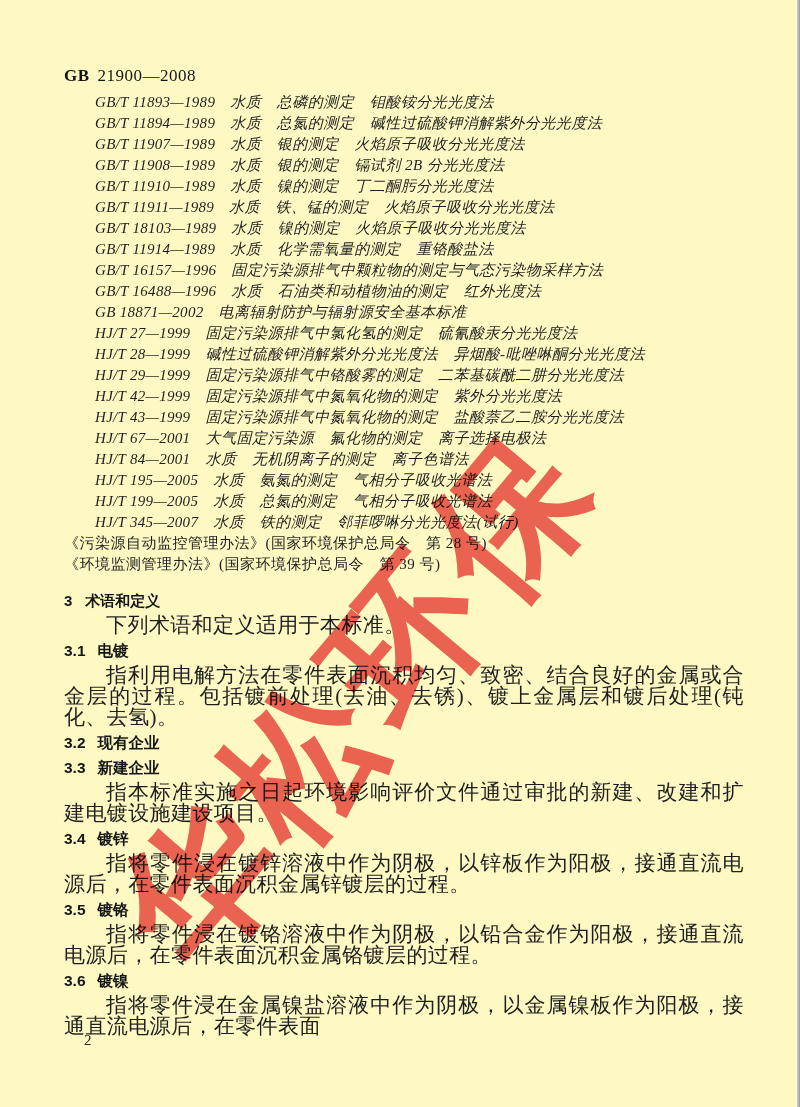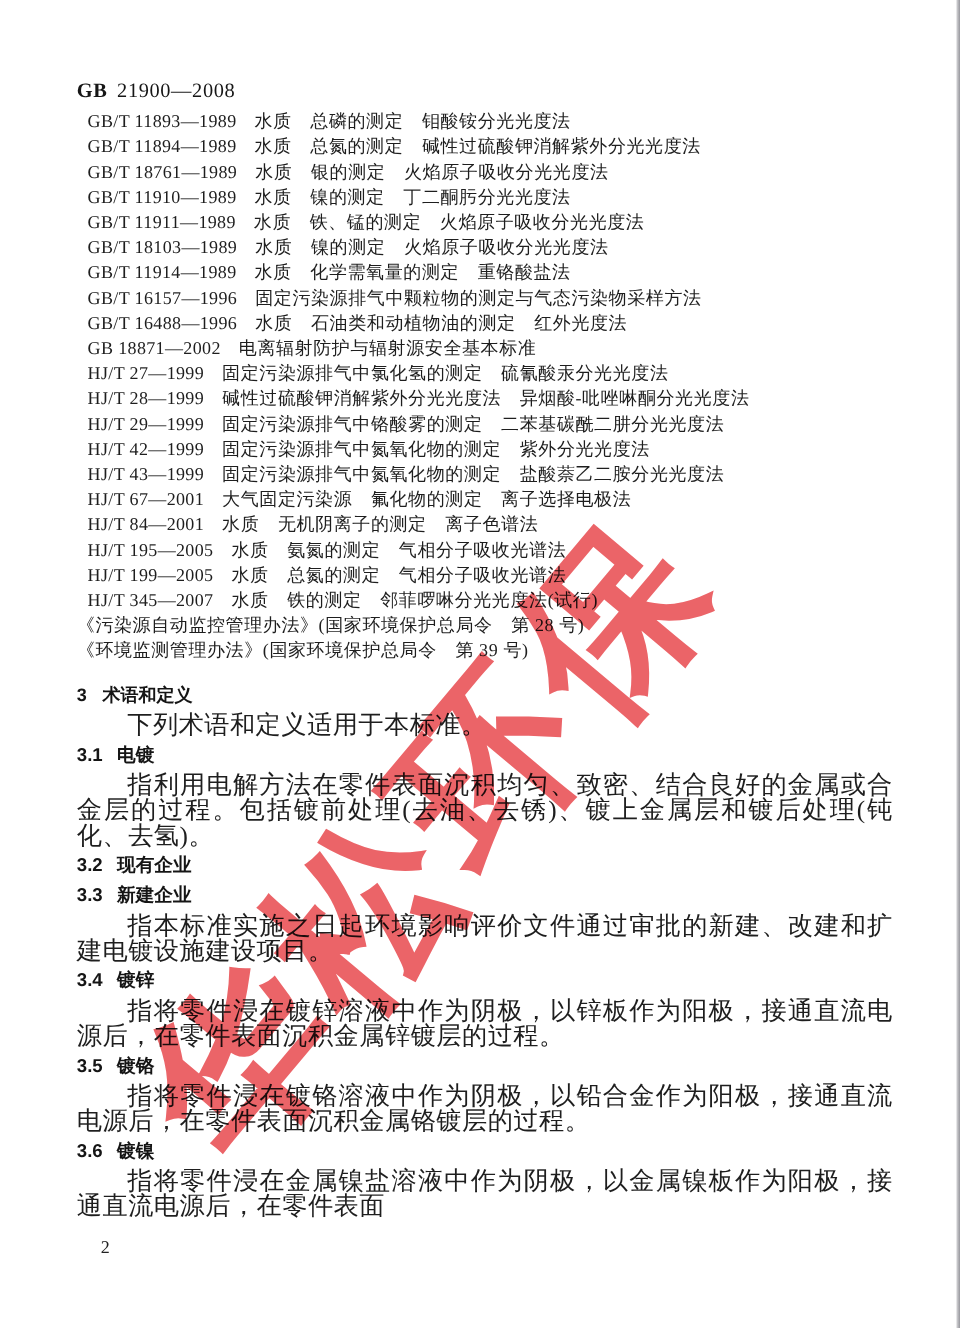--- a/index.html
+++ b/index.html
@@ -1,36 +1,36 @@
 <!DOCTYPE html>
 <html><head>
 <meta charset="utf-8">
 <style>
   html,body { margin:0; padding:0; background:#e8e8e8; }
   .page {
     position:relative;
     width:800px; height:1107px;
     margin:0 auto;
-    background:#ffffff;
+    background:#fef9c3;
     overflow:hidden;
     font-family:"Liberation Serif","DejaVu Serif",serif;
     color:#1e1e1e;
   }
   .scan-edge-right {
     position:absolute; top:0; right:0; width:3px; height:100%;
     background:linear-gradient(to right,#d8d8da,#96969c);
   }
   .doc-header {
     position:absolute; left:64px; top:66px;
     font-size:17px; line-height:20px; letter-spacing:0.5px;
     color:#161616;
   }
   .doc-header .hdr-prefix { font-weight:700; margin-right:8px; }
   .content { position:absolute; left:0; top:92px; width:800px; }
-  .std-list { margin:0 40px 0 73px; font-size:15px; line-height:21px; }
+  .std-list { margin:0 40px 0 95px; font-size:15px; line-height:21px;font-style:italic; }
   .std-line { white-space:nowrap; }
   .std-code { letter-spacing:0.3px; }
   .std-title { margin-left:15px; letter-spacing:0.5px; }
   .reg-list { margin:0 40px 0 64px; font-size:15px; line-height:21px; }
   .reg-line { white-space:nowrap; letter-spacing:0.5px; }
   .sec-h {
     margin:15px 40px 0 64px;
     font-size:15px; line-height:21px; font-weight:700;
     font-family:"Liberation Sans","DejaVu Sans",sans-serif;
     color:#151515;
@@ -69,21 +69,22 @@
 
   <div class="doc-header">
     <span class="hdr-prefix">GB</span><span>21900—2008</span>
   </div>
 
   <div class="content">
 
     <div class="std-list">
       <div class="std-line"><span class="std-code">GB/T 11893—1989</span><span class="std-title">水质　总磷的测定　钼酸铵分光光度法</span></div>
       <div class="std-line"><span class="std-code">GB/T 11894—1989</span><span class="std-title">水质　总氮的测定　碱性过硫酸钾消解紫外分光光度法</span></div>
-      <div class="std-line"><span class="std-code">GB/T 18761—1989</span><span class="std-title">水质　银的测定　火焰原子吸收分光光度法</span></div>
+      <div class="std-line"><span class="std-code">GB/T 11907—1989</span><span class="std-title">水质　银的测定　火焰原子吸收分光光度法</span></div>
+      <div class="std-line"><span class="std-code">GB/T 11908—1989</span><span class="std-title">水质　银的测定　镉试剂 2B 分光光度法</span></div>
       <div class="std-line"><span class="std-code">GB/T 11910—1989</span><span class="std-title">水质　镍的测定　丁二酮肟分光光度法</span></div>
       <div class="std-line"><span class="std-code">GB/T 11911—1989</span><span class="std-title">水质　铁、锰的测定　火焰原子吸收分光光度法</span></div>
       <div class="std-line"><span class="std-code">GB/T 18103—1989</span><span class="std-title">水质　镍的测定　火焰原子吸收分光光度法</span></div>
       <div class="std-line"><span class="std-code">GB/T 11914—1989</span><span class="std-title">水质　化学需氧量的测定　重铬酸盐法</span></div>
       <div class="std-line"><span class="std-code">GB/T 16157—1996</span><span class="std-title">固定污染源排气中颗粒物的测定与气态污染物采样方法</span></div>
       <div class="std-line"><span class="std-code">GB/T 16488—1996</span><span class="std-title">水质　石油类和动植物油的测定　红外光度法</span></div>
       <div class="std-line"><span class="std-code">GB 18871—2002</span><span class="std-title">电离辐射防护与辐射源安全基本标准</span></div>
       <div class="std-line"><span class="std-code">HJ/T 27—1999</span><span class="std-title">固定污染源排气中氯化氢的测定　硫氰酸汞分光光度法</span></div>
       <div class="std-line"><span class="std-code">HJ/T 28—1999</span><span class="std-title">碱性过硫酸钾消解紫外分光光度法　异烟酸-吡唑啉酮分光光度法</span></div>
       <div class="std-line"><span class="std-code">HJ/T 29—1999</span><span class="std-title">固定污染源排气中铬酸雾的测定　二苯基碳酰二肼分光光度法</span></div>

